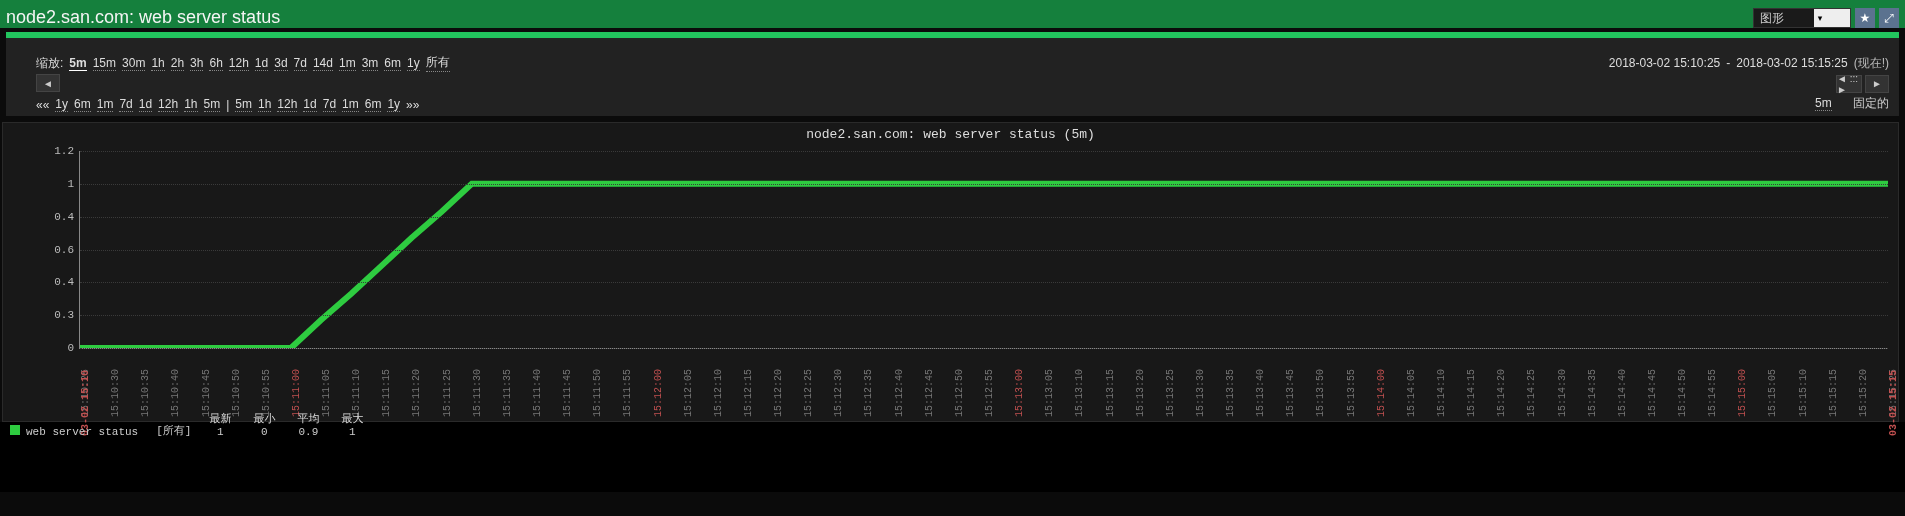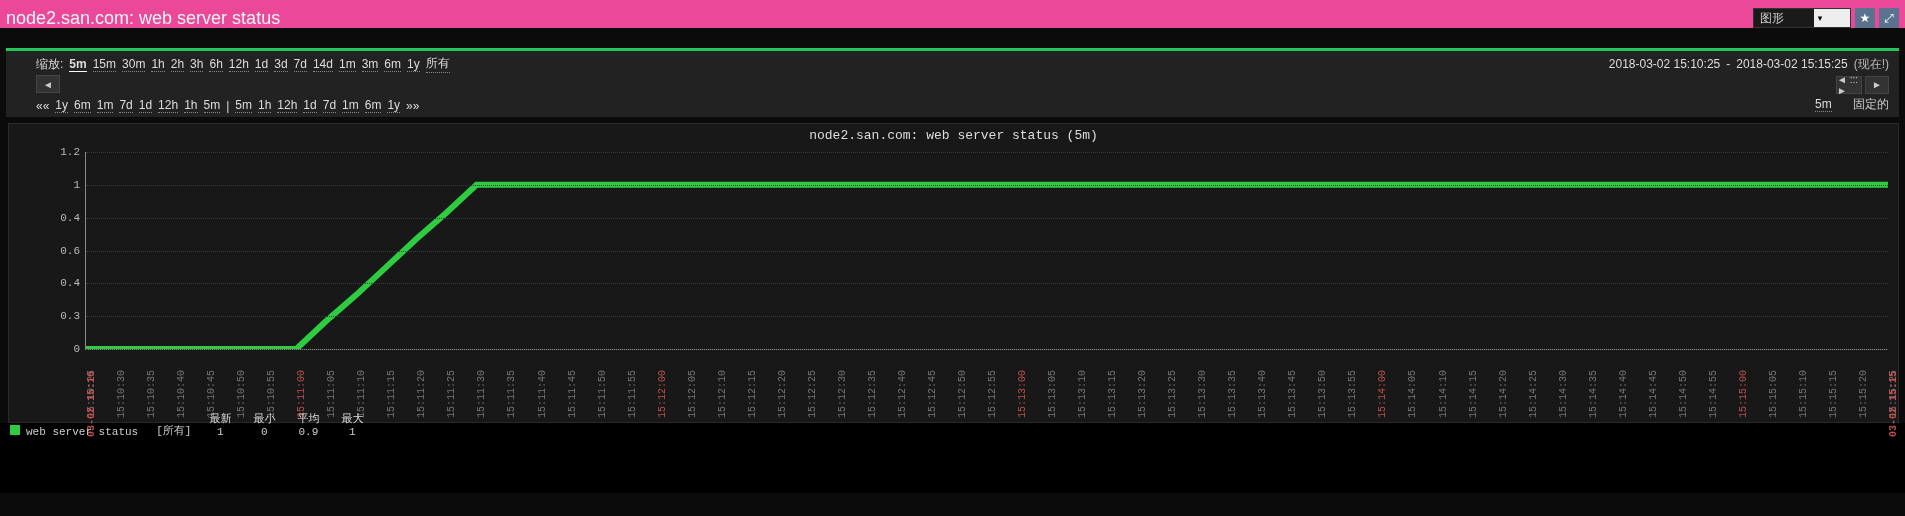--- a/index.html
+++ b/index.html
@@ -1,38 +1,38 @@
 <!DOCTYPE html>
 <html><head>
 <meta charset="utf-8">
 <style>
   html,body{margin:0;padding:0;background:#000;color:#ddd;font-family:Arial,Helvetica,sans-serif;font-size:12px;overflow:hidden;}
   *{box-sizing:border-box;}
   .page{width:1905px;height:516px;position:relative;background:#0b0b0b;overflow:hidden;}
-  .titlebar{height:28px;display:flex;align-items:flex-start;justify-content:space-between;padding:8px 6px;background:#ec4899;}
+  .titlebar{height:28px;display:flex;align-items:flex-end;justify-content:space-between;padding:0 6px;background:#15803d;}
   .titlebar h1{margin:0;font-size:18px;font-weight:normal;color:#f4f4f4;}
   .titlebar-right{display:flex;align-items:center;gap:4px;}
   .select-wrap{display:flex;align-items:center;background:#1a1a1a;border:1px solid #333;height:20px;}
   .select-wrap span{padding:0 30px 0 6px;color:#ccc;font-size:12px;}
   .select-wrap .caret{width:14px;height:18px;background:#eee;color:#000;display:flex;align-items:center;justify-content:center;font-size:9px;}
   .sqbtn{width:20px;height:20px;background:#5b728f;display:flex;align-items:center;justify-content:center;color:#fff;font-size:12px;cursor:pointer;}
   .filter-row{height:24px;display:flex;align-items:center;justify-content:center;background:#1a1a1a;border:1px solid #2a2a2a;margin:4px 6px 0 6px;}
   .filter-btn{background:#333;border:1px solid #444;padding:3px 10px;color:#ccc;font-size:12px;cursor:pointer;}
-  .zoom-row{display:flex;align-items:center;justify-content:space-between;padding:4px 10px 2px 30px;background:#222;margin:20px 6px 0 6px;border-top:3px solid #22c55e;}
+  .zoom-row{display:flex;align-items:center;justify-content:space-between;padding:16px 10px 2px 30px;background:#222;margin:4px 6px 0 6px;border-top:6px solid #22c55e;}
   .zoom-left,.zoom-right{display:flex;align-items:center;gap:6px;flex-wrap:wrap;}
   .zoom-left .lbl{color:#ddd;}
   a.zl{color:#ddd;text-decoration:none;border-bottom:1px dotted #888;cursor:pointer;font-size:12px;}
   a.zl.active{font-weight:bold;border-bottom:1px solid #fff;}
   .nav-row{display:flex;align-items:center;justify-content:space-between;padding:0 10px 4px 30px;background:#222;margin:0 6px;}
   .navbtn{background:#333;border:1px solid #444;width:24px;height:18px;color:#ccc;font-size:10px;display:flex;align-items:center;justify-content:center;cursor:pointer;}
   .navbtn.wide{width:26px;}
   .nav-links{display:flex;align-items:center;gap:6px;margin-top:3px;}
   .nowtag{color:#bbb;}
   .fixedlbl{color:#ccc;margin-left:18px;}
-  .graph-area{margin:6px 6px 0 8px;background:#181818;border:1px solid #2a2a2a;height:300px;position:relative;font-family:"Courier New",monospace;}
+  .graph-area{margin:6px 6px 0 2px;background:#181818;border:1px solid #2a2a2a;height:300px;position:relative;font-family:"Courier New",monospace;}
   .graph-title{text-align:center;color:#ddd;font-size:13px;padding:4px 0;}
   .plot{position:absolute;left:76px;top:28px;right:10px;bottom:72px;border-left:1px solid #888;border-bottom:1px solid #888;}
   .ytick{position:absolute;left:-40px;width:34px;text-align:right;color:#bbb;font-size:11px;transform:translateY(50%);}
   .grid-h{position:absolute;left:0;right:0;border-top:1px dotted #3a3a3a;height:0;}
   .xtick{position:absolute;bottom:-56px;transform:rotate(-90deg) translateX(-50%);transform-origin:left top;color:#777;font-size:10px;white-space:nowrap;}
   .xtick.red{color:#c05050;}
   .xtick.edge{color:#c05050;font-weight:bold;bottom:-66px;}
   svg.dataline{position:absolute;left:0;top:0;width:100%;height:100%;}
   .legend-row{position:absolute;left:10px;right:10px;bottom:78px;display:flex;align-items:flex-end;gap:18px;font-family:"Courier New",monospace;color:#ccc;font-size:11px;}
   .legend-marker{width:10px;height:10px;background:#2ecc40;display:inline-block;margin-right:6px;}

